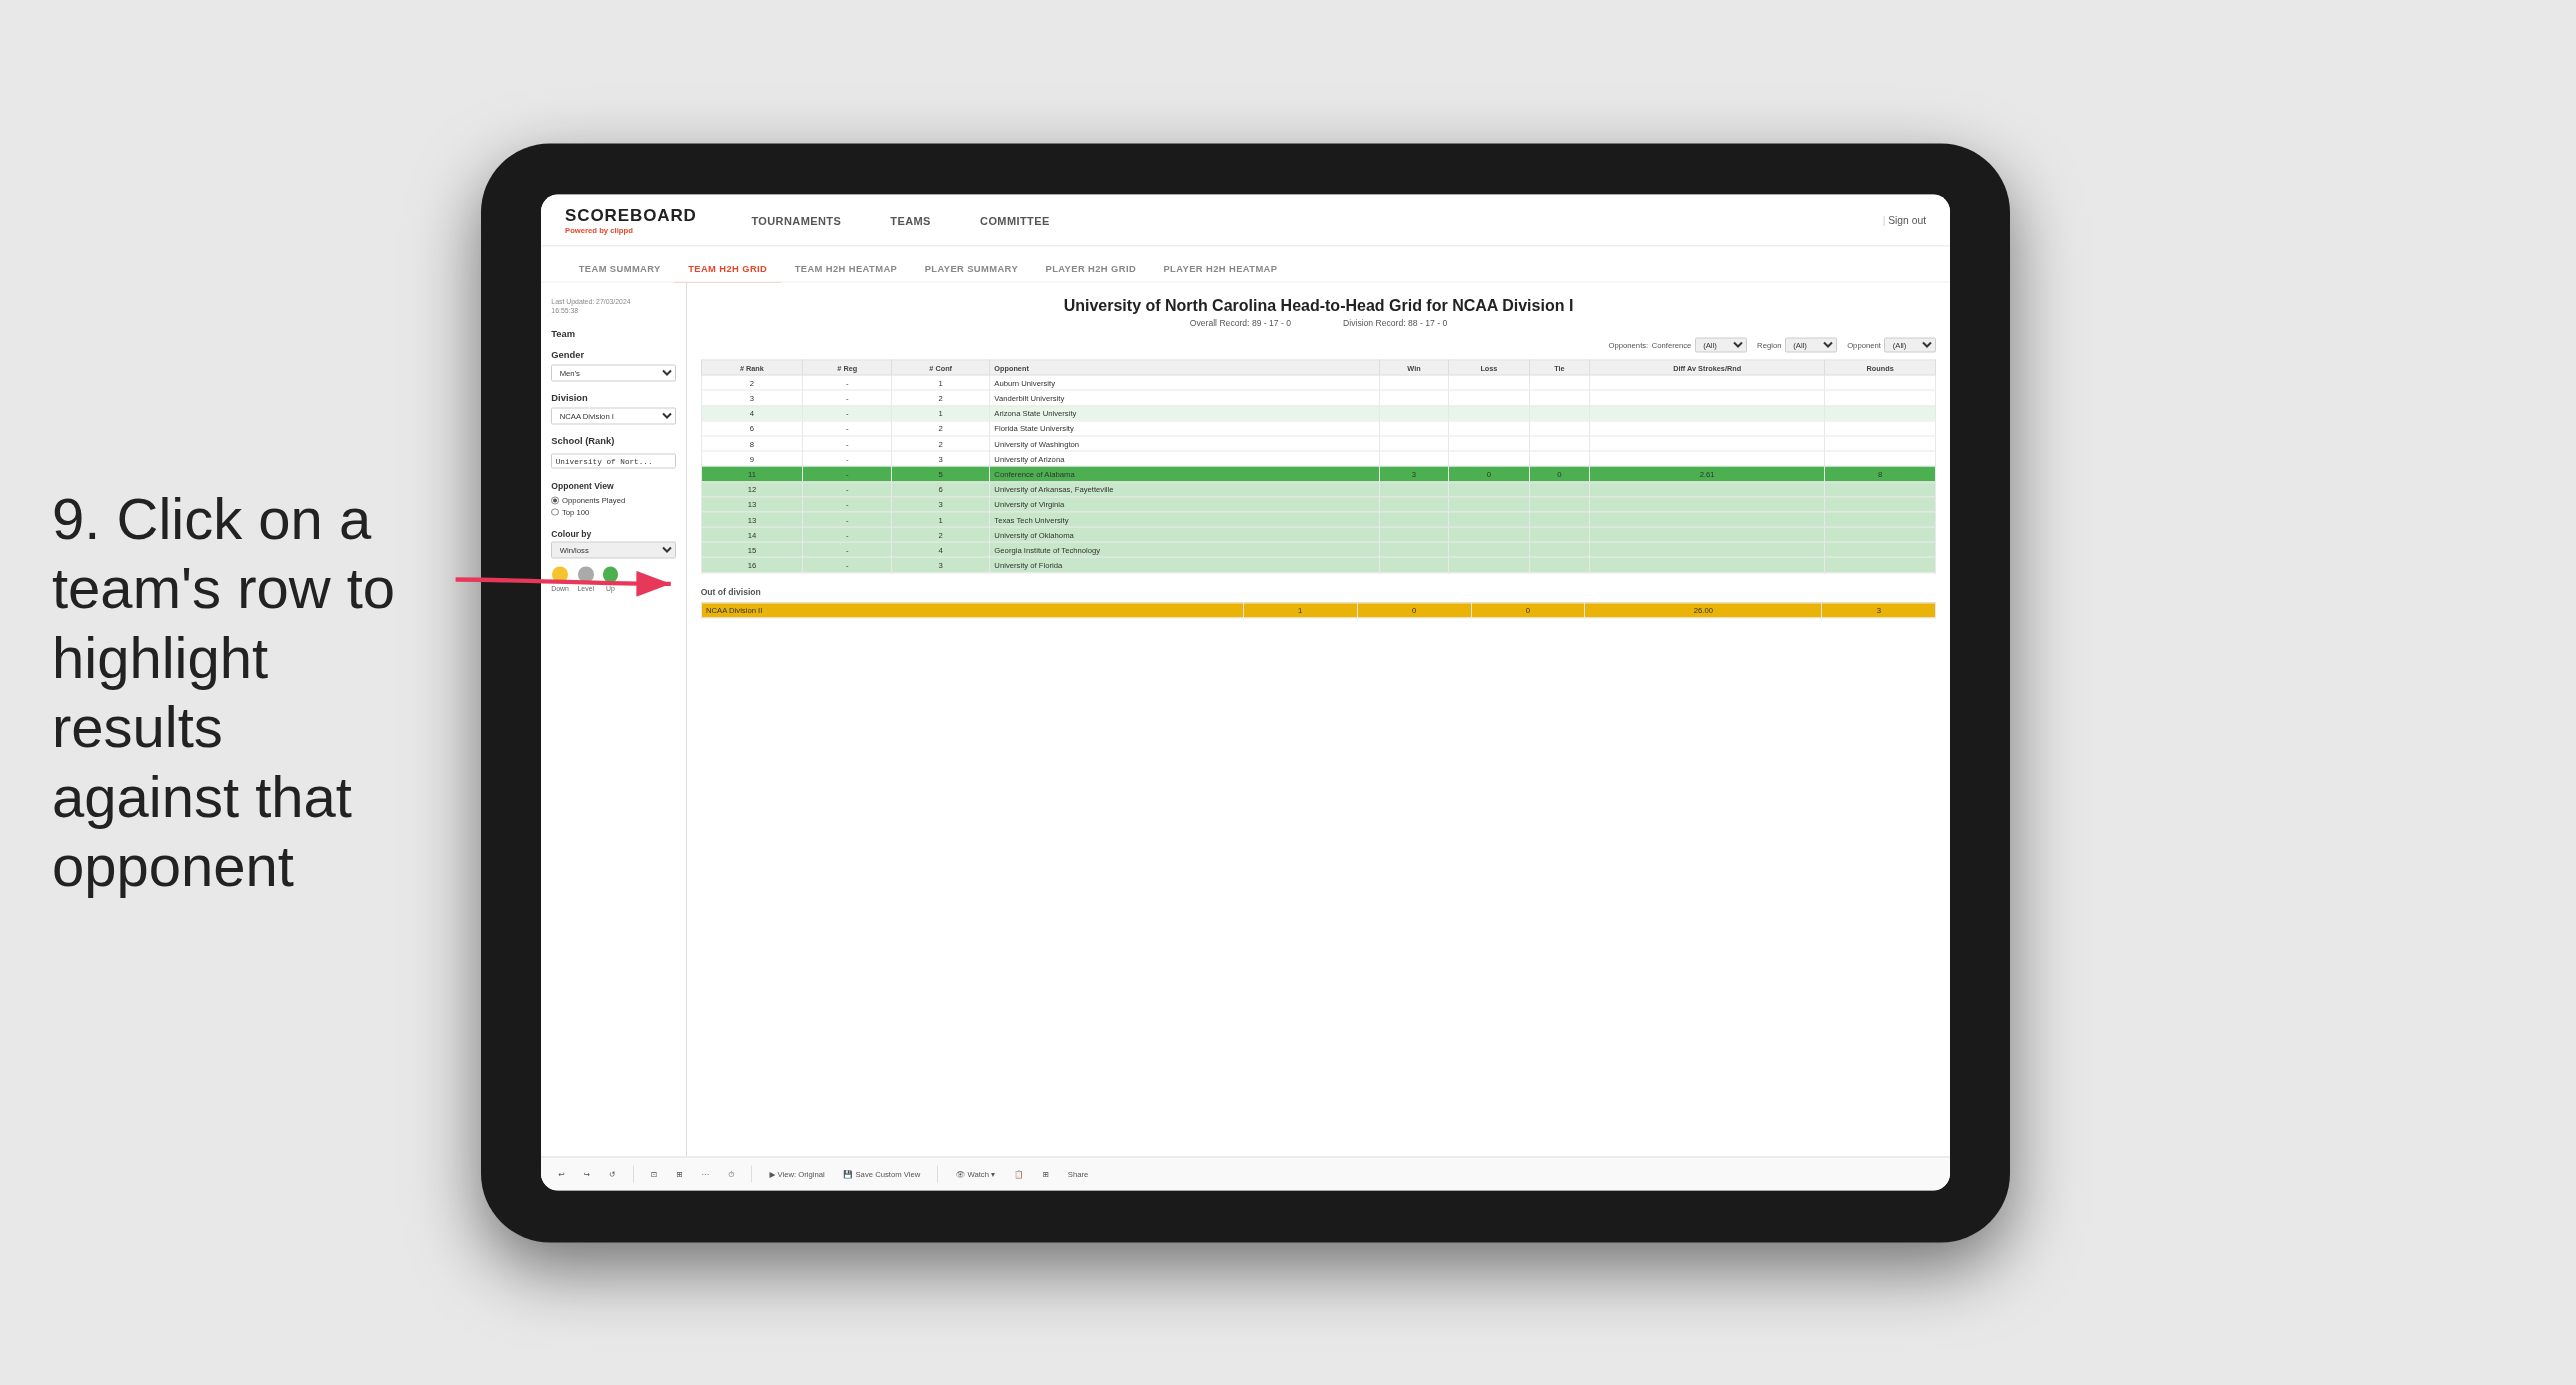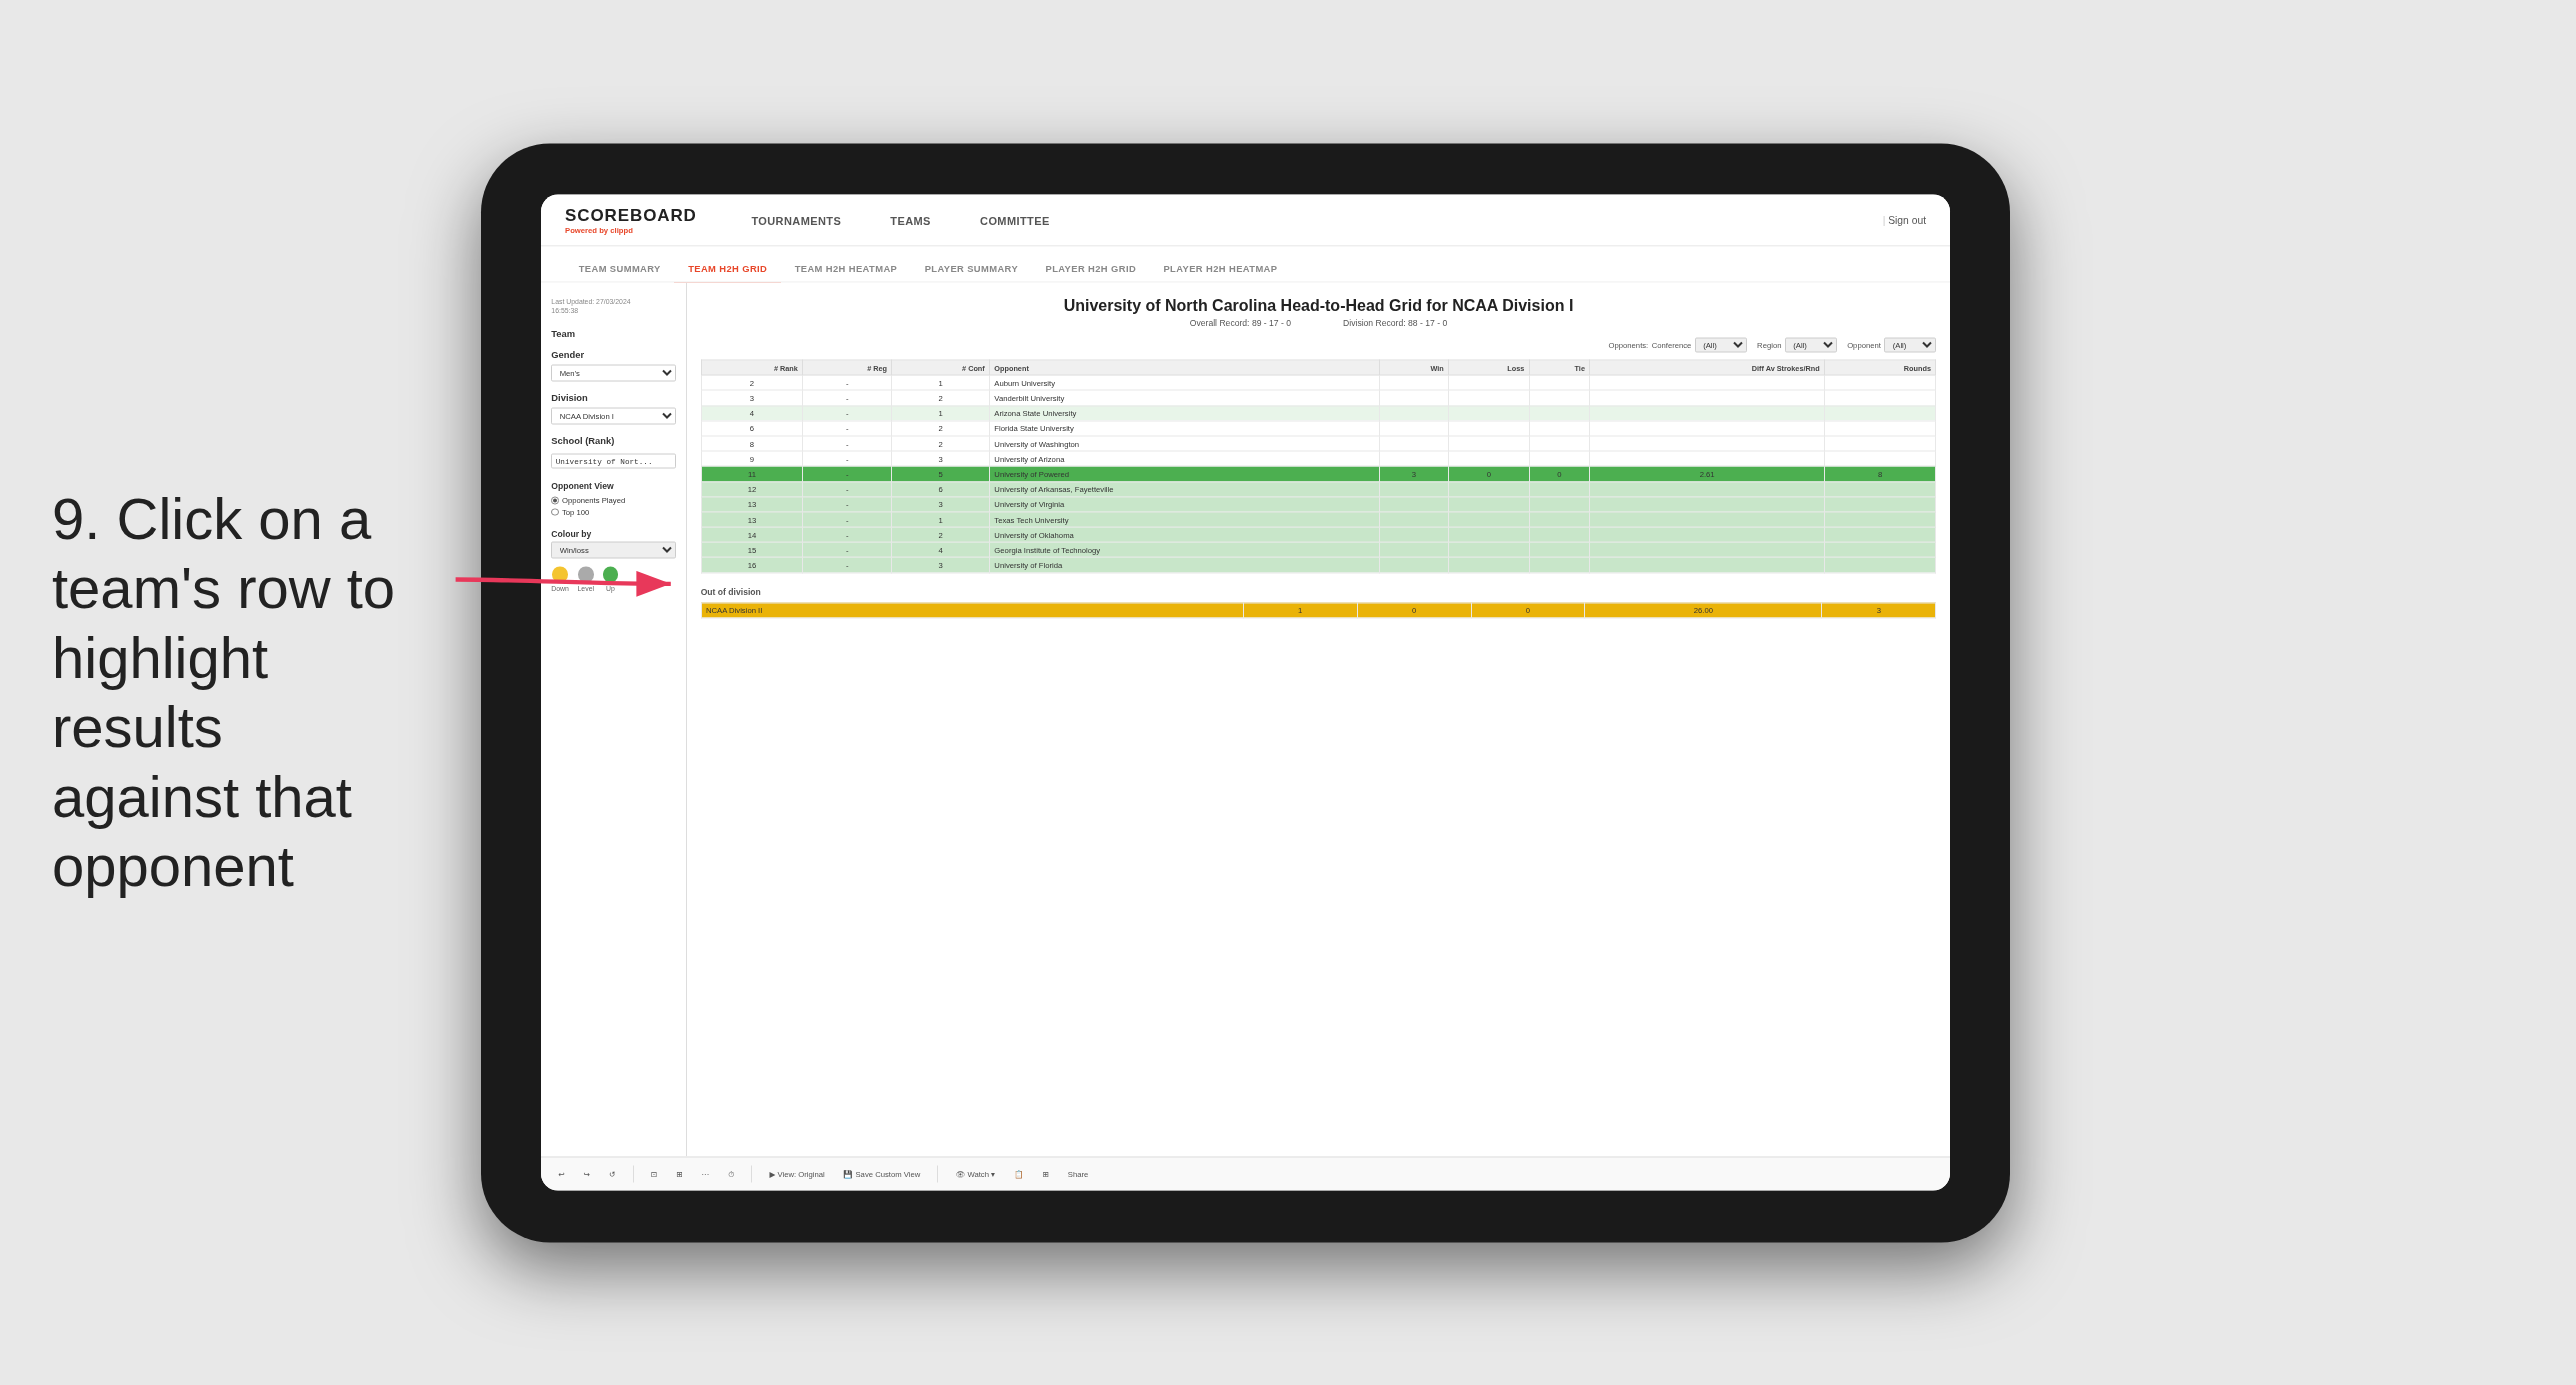--- a/index.html
+++ b/index.html
@@ -344,21 +344,21 @@
     
     .h2h-table {
       width: 100%;
       border-collapse: collapse;
       font-size: 7.7px;
     }
 
     .h2h-table th {
       background: #f0f0f0;
       padding: 2.6px 4.3px;
-      text-align: right;
+      text-align: center;
       font-weight: 600;
       color: #444;
       border: 0.9px solid #ddd;
       font-size: 7.3px;
     }
 
     .h2h-table td {
       padding: 2.6px 4.3px;
       border: 0.9px solid #e8e8e8;
       text-align: center;
@@ -628,21 +628,21 @@
                   <td class=""></td>
                   <td class=""></td>
                   <td class=""></td>
                   <td class=""></td>
                   <td class=""></td>
                 </tr>
                 <tr style="background: rgb(76, 175, 80); color: rgb(255, 255, 255);">
                   <td class="">11</td>
                   <td class="">-</td>
                   <td class="">5</td>
-                  <td class="name-cell">University of Powered</td>
+                  <td class="name-cell">Conference of Alabama</td>
                   <td class="">3</td>
                   <td class="">0</td>
                   <td class="">0</td>
                   <td class="">2.61</td>
                   <td class="">8</td>
                 </tr>
                 <tr style="background: rgb(200, 230, 201); color: rgb(51, 51, 51);">
                   <td class="">12</td>
                   <td class="">-</td>
                   <td class="">6</td>

